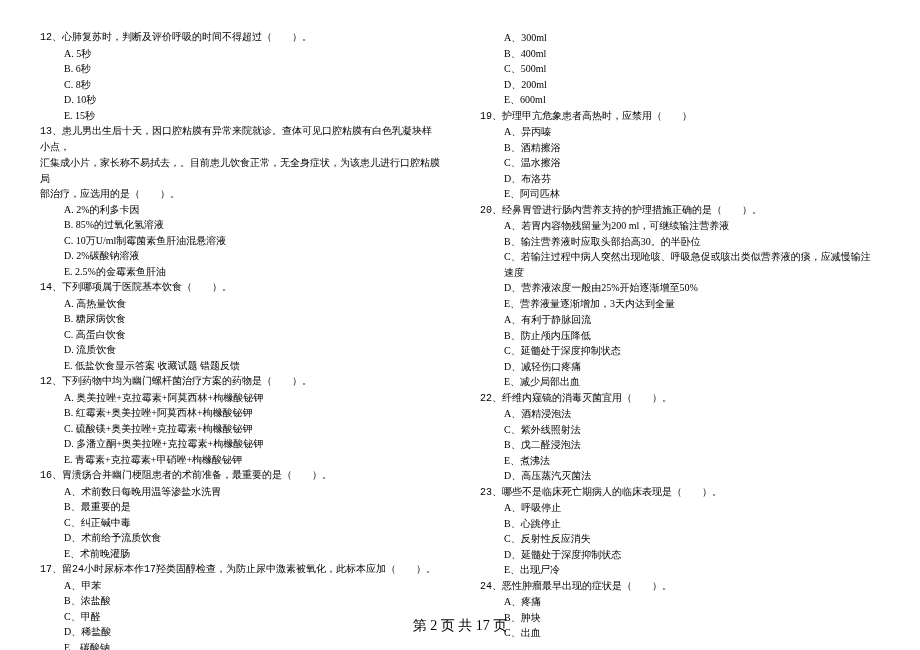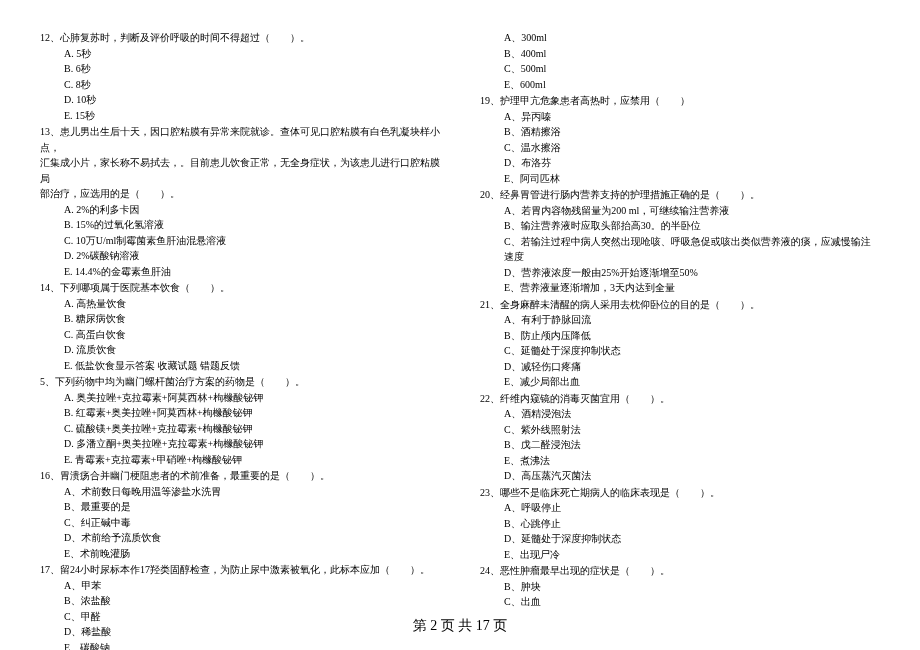--- a/index.html
+++ b/index.html
@@ -23,20 +23,21 @@
     }
     .col {
       flex: 1;
       line-height: 1.55;
     }
     .q {
       margin-bottom: 1px;
     }
     .q-stem {
       text-indent: 0;
+      font-family: Liberation Mono, monospace;
     }
     .q-stem-cont {
       text-indent: 0;
     }
     .opt {
       padding-left: 24px;
     }
     .footer {
       position: absolute;
       bottom: 15px;
@@ -58,35 +59,35 @@
       <div class="opt">B. 6秒</div>
       <div class="opt">C. 8秒</div>
       <div class="opt">D. 10秒</div>
       <div class="opt">E. 15秒</div>
     </div>
     <div class="q">
       <div class="q-stem">13、患儿男出生后十天，因口腔粘膜有异常来院就诊。查体可见口腔粘膜有白色乳凝块样小点，</div>
       <div class="q-stem-cont">汇集成小片，家长称不易拭去，。目前患儿饮食正常，无全身症状，为该患儿进行口腔粘膜局</div>
       <div class="q-stem-cont">部治疗，应选用的是（　　）。</div>
       <div class="opt">A. 2%的利多卡因</div>
-      <div class="opt">B. 15%的过氧化氢溶液</div>
+      <div class="opt">B. 85%的过氧化氢溶液</div>
       <div class="opt">C. 10万U/ml制霉菌素鱼肝油混悬溶液</div>
       <div class="opt">D. 2%碳酸钠溶液</div>
-      <div class="opt">E. 14.4%的金霉素鱼肝油</div>
+      <div class="opt">E. 2.5%的金霉素鱼肝油</div>
     </div>
     <div class="q">
       <div class="q-stem">14、下列哪项属于医院基本饮食（　　）。</div>
       <div class="opt">A. 高热量饮食</div>
       <div class="opt">B. 糖尿病饮食</div>
       <div class="opt">C. 高蛋白饮食</div>
       <div class="opt">D. 流质饮食</div>
       <div class="opt">E. 低盐饮食显示答案  收藏试题  错题反馈</div>
     </div>
     <div class="q">
-      <div class="q-stem">5、下列药物中均为幽门螺杆菌治疗方案的药物是（　　）。</div>
+      <div class="q-stem">12、下列药物中均为幽门螺杆菌治疗方案的药物是（　　）。</div>
       <div class="opt">A. 奥美拉唑+克拉霉素+阿莫西林+枸橼酸铋钾</div>
       <div class="opt">B. 红霉素+奥美拉唑+阿莫西林+枸橼酸铋钾</div>
       <div class="opt">C. 硫酸镁+奥美拉唑+克拉霉素+枸橼酸铋钾</div>
       <div class="opt">D. 多潘立酮+奥美拉唑+克拉霉素+枸橼酸铋钾</div>
       <div class="opt">E. 青霉素+克拉霉素+甲硝唑+枸橼酸铋钾</div>
     </div>
     <div class="q">
       <div class="q-stem">16、胃溃疡合并幽门梗阻患者的术前准备，最重要的是（　　）。</div>
       <div class="opt">A、术前数日每晚用温等渗盐水洗胃</div>
       <div class="opt">B、最重要的是</div>
@@ -103,62 +104,64 @@
       <div class="opt">E、碳酸钠</div>
     </div>
 
   </div>
 
   <div class="col">
     <div class="q">
       <div class="opt">A、300ml</div>
       <div class="opt">B、400ml</div>
       <div class="opt">C、500ml</div>
+      <div class="opt">D、200ml</div>
       <div class="opt">E、600ml</div>
     </div>
     <div class="q">
       <div class="q-stem">19、护理甲亢危象患者高热时，应禁用（　　）</div>
       <div class="opt">A、异丙嗪</div>
       <div class="opt">B、酒精擦浴</div>
       <div class="opt">C、温水擦浴</div>
       <div class="opt">D、布洛芬</div>
       <div class="opt">E、阿司匹林</div>
     </div>
     <div class="q">
       <div class="q-stem">20、经鼻胃管进行肠内营养支持的护理措施正确的是（　　）。</div>
       <div class="opt">A、若胃内容物残留量为200 ml，可继续输注营养液</div>
       <div class="opt">B、输注营养液时应取头部抬高30。的半卧位</div>
       <div class="opt">C、若输注过程中病人突然出现呛咳、呼吸急促或咳出类似营养液的痰，应减慢输注速度</div>
       <div class="opt">D、营养液浓度一般由25%开始逐渐增至50%</div>
       <div class="opt">E、营养液量逐渐增加，3天内达到全量</div>
     </div>
     <div class="q">
-      <div class="q-stem">21、全身麻醉未清醒的病人采用去枕仰卧位的目的是（　　）。</div>
       <div class="opt">A、有利于静脉回流</div>
       <div class="opt">B、防止颅内压降低</div>
       <div class="opt">C、延髓处于深度抑制状态</div>
       <div class="opt">D、减轻伤口疼痛</div>
       <div class="opt">E、减少局部出血</div>
     </div>
     <div class="q">
       <div class="q-stem">22、纤维内窥镜的消毒灭菌宜用（　　）。</div>
       <div class="opt">A、酒精浸泡法</div>
       <div class="opt">C、紫外线照射法</div>
       <div class="opt">B、戊二醛浸泡法</div>
       <div class="opt">E、煮沸法</div>
       <div class="opt">D、高压蒸汽灭菌法</div>
     </div>
     <div class="q">
       <div class="q-stem">23、哪些不是临床死亡期病人的临床表现是（　　）。</div>
       <div class="opt">A、呼吸停止</div>
       <div class="opt">B、心跳停止</div>
+      <div class="opt">C、反射性反应消失</div>
       <div class="opt">D、延髓处于深度抑制状态</div>
       <div class="opt">E、出现尸冷</div>
     </div>
     <div class="q">
       <div class="q-stem">24、恶性肿瘤最早出现的症状是（　　）。</div>
+      <div class="opt">A、疼痛</div>
       <div class="opt">B、肿块</div>
       <div class="opt">C、出血</div>
     </div>
   </div>
 </div>
 
 <div class="footer">第 2 页 共 17 页</div>
 
 </body></html>

